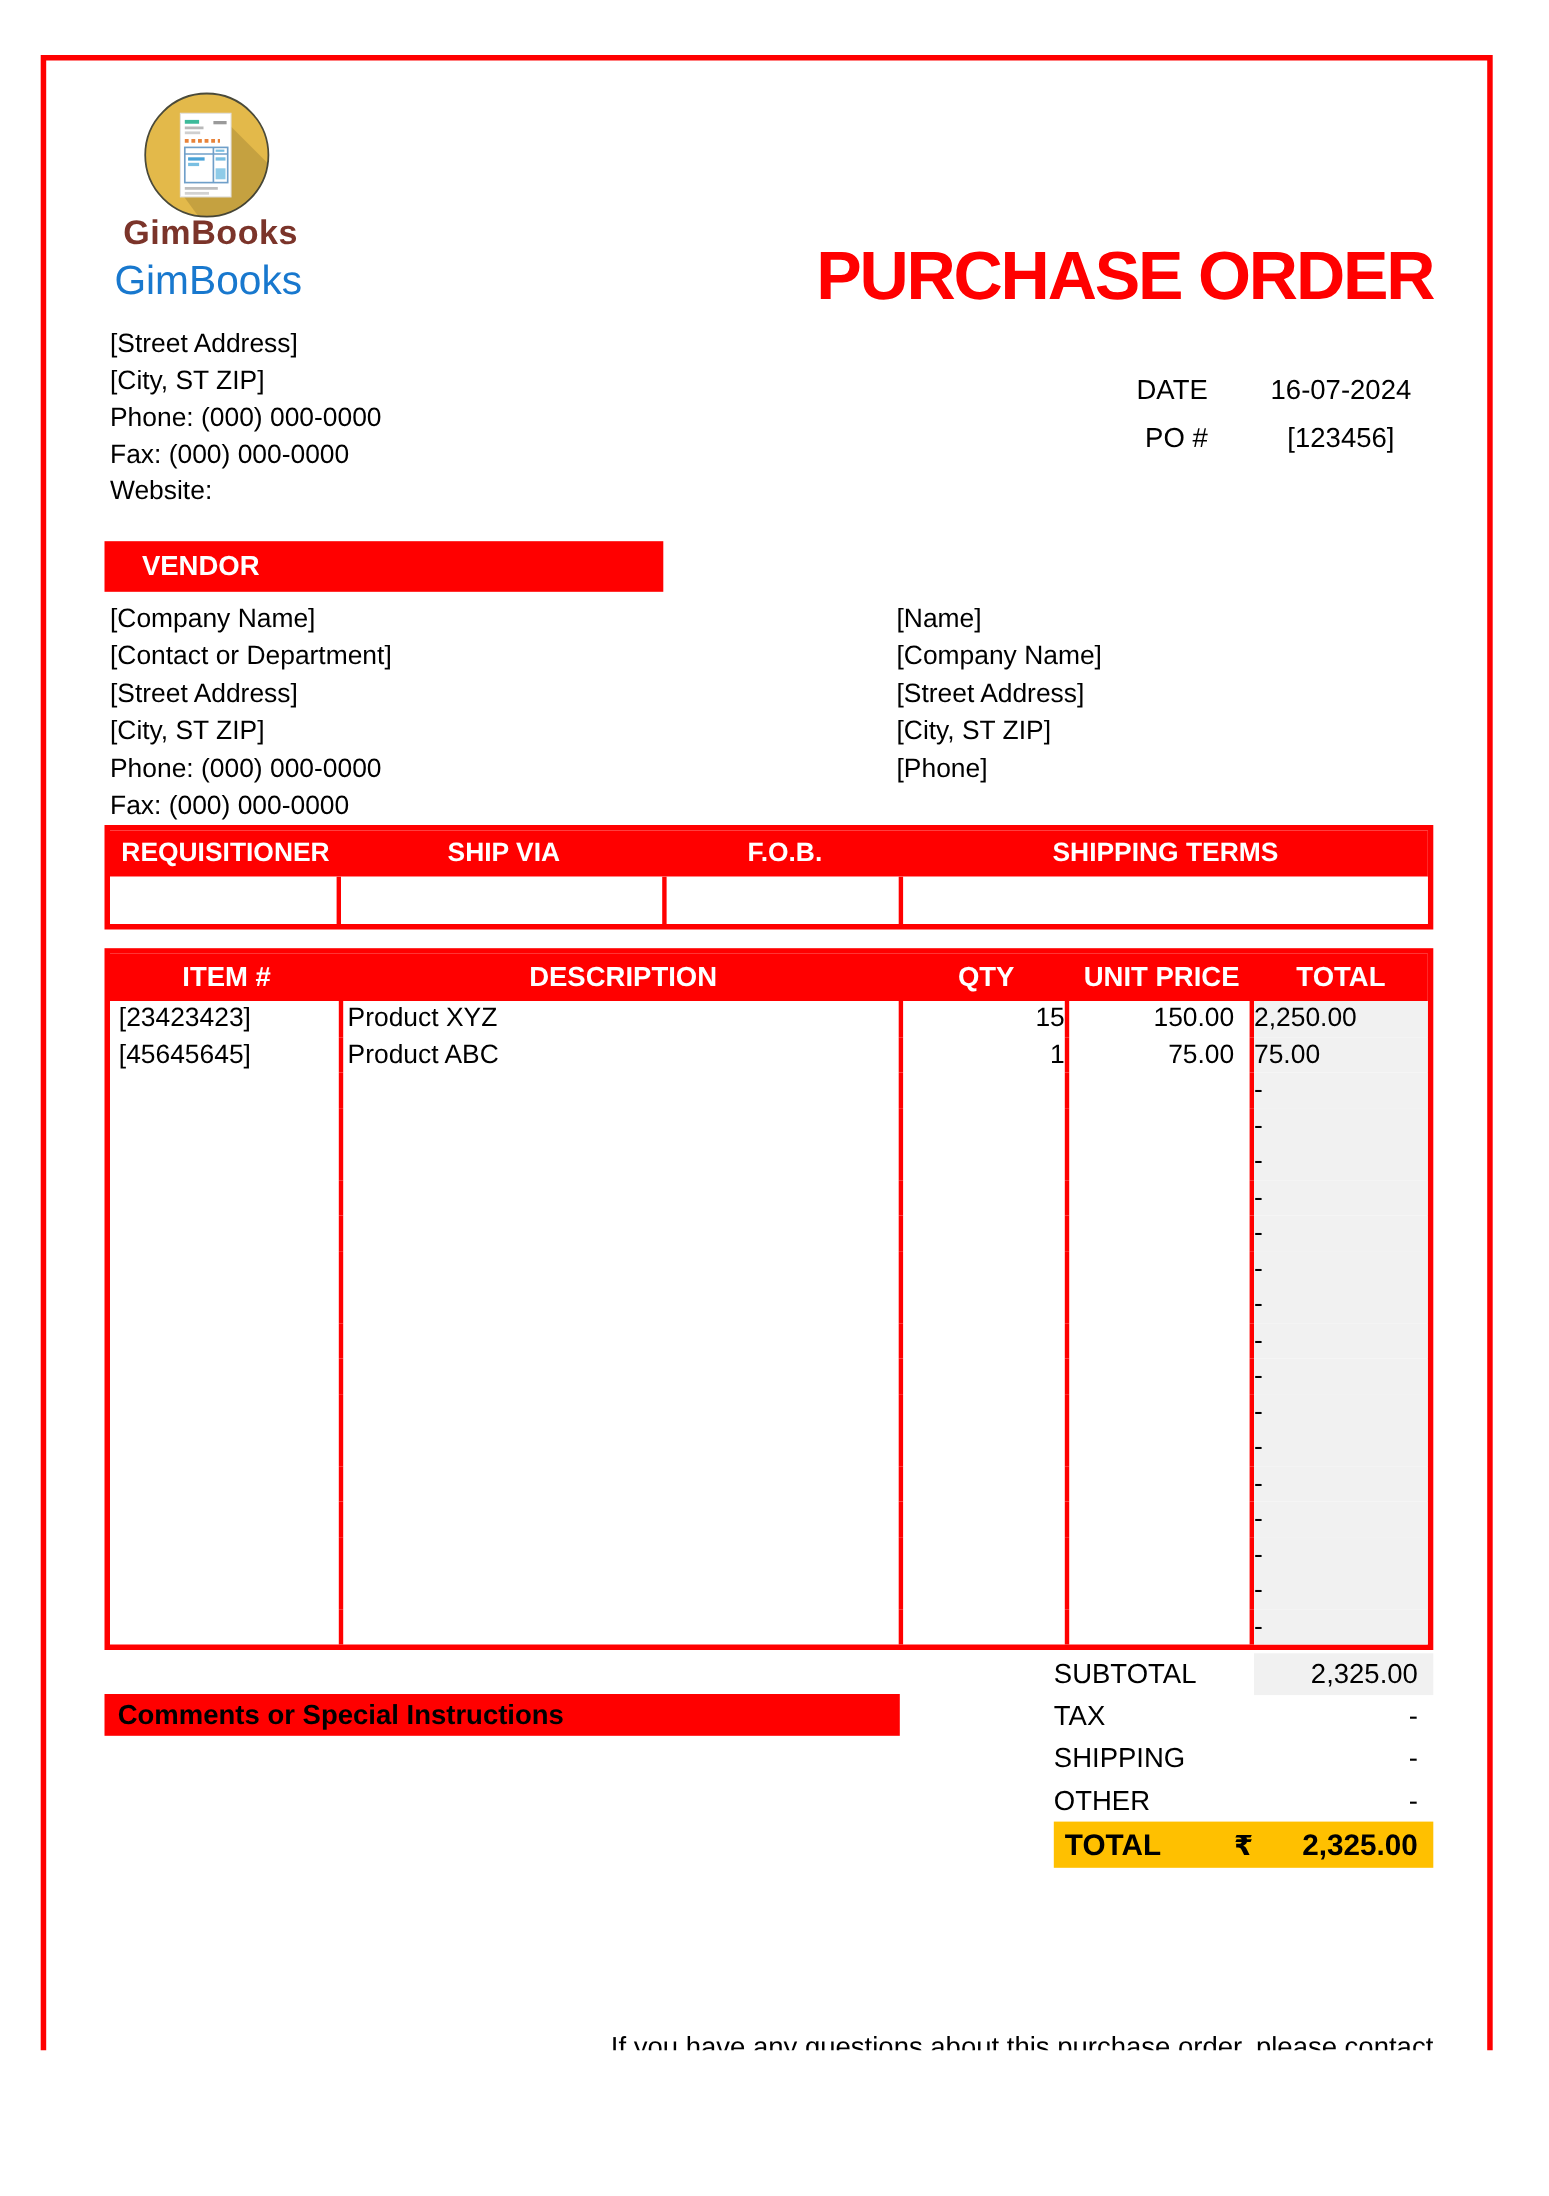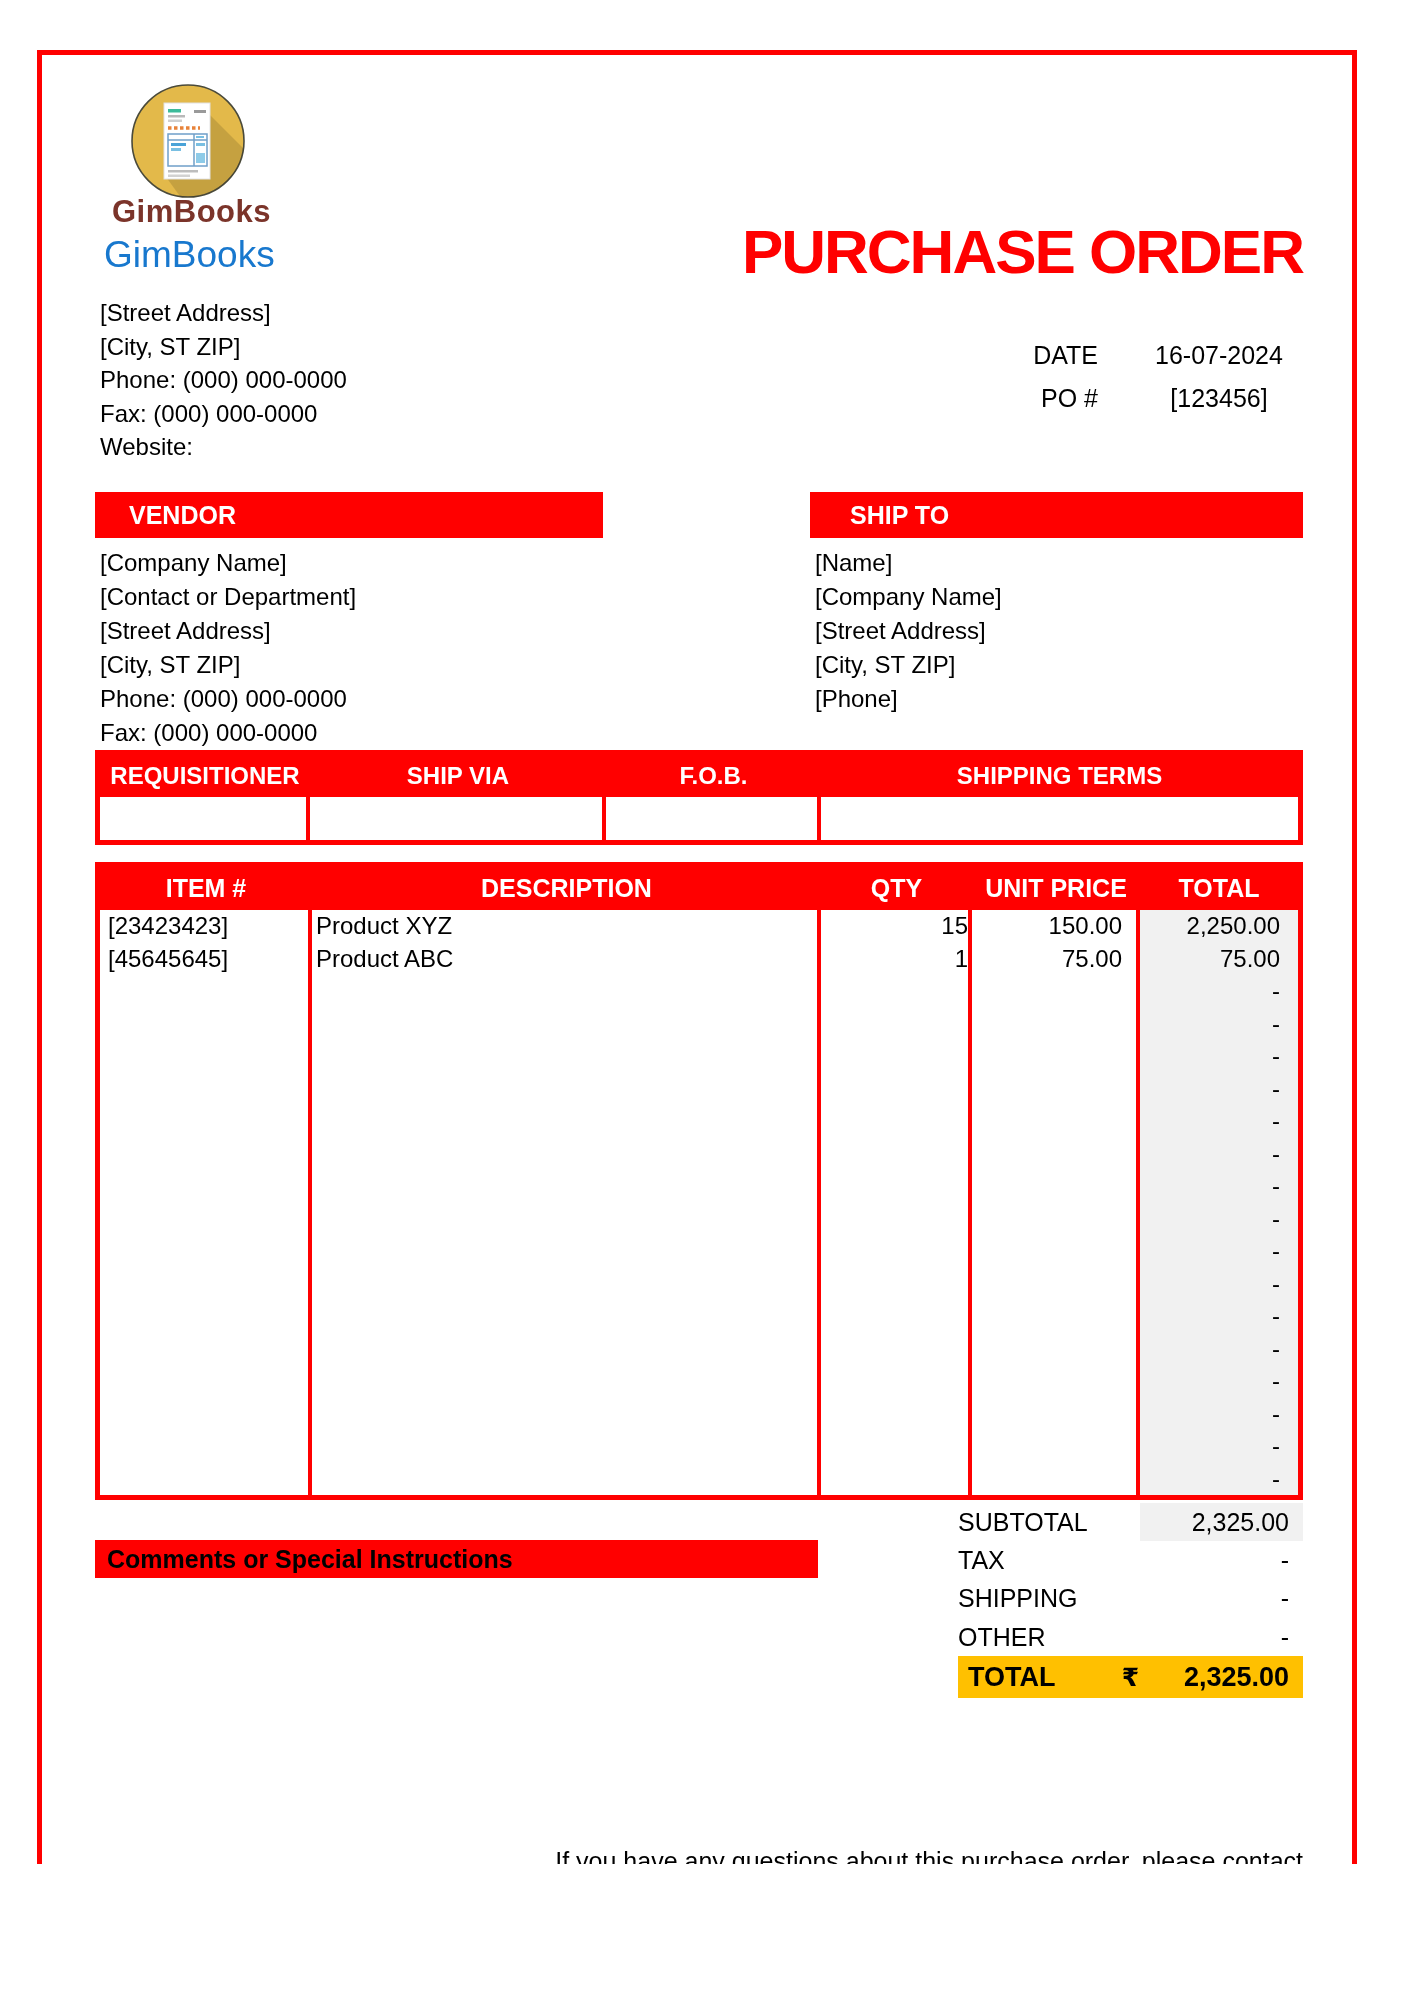--- a/index.html
+++ b/index.html
@@ -47,21 +47,21 @@
   
   .items-table{position:absolute;left:95px;top:862px;width:1208px;border:5px solid var(--red);background:#fff;}
   .itable-head{display:grid;grid-template-columns:212px 509px 151px 168px 1fr;height:43px;background:var(--red);}
   .itable-head span{color:#fff;font-weight:bold;font-size:25px;text-align:center;line-height:43px;}
   .irow{display:grid;grid-template-columns:212px 509px 151px 168px 1fr;height:32.5px;font-size:24px;line-height:32.5px;}
   .irow span{border-right:4px solid var(--red);overflow:hidden;white-space:nowrap;}
   .irow span:nth-child(1){padding-left:8px;}
   .irow span:nth-child(2){padding-left:4px;}
   .irow span:nth-child(3){text-align:right;}
   .irow span:nth-child(4){text-align:right;padding-right:14px;}
-  .irow span:nth-child(5){text-align:right;padding-right:18px;background:var(--shade);border-right:none;}
+  .irow span:nth-child(5){padding-right:18px;background:var(--shade);border-right:none;}
 
   
   .summary{position:absolute;left:958px;top:1503px;width:345px;}
   .sum-row{display:flex;height:38.3px;align-items:center;font-size:25px;}
   .sum-label{width:182px;}
   .sum-value{width:163px;text-align:right;padding-right:14px;height:100%;display:flex;align-items:center;justify-content:flex-end;}
   .sum-value.shaded{background:var(--shade);}
   .total-bar{position:absolute;left:958px;top:1656px;width:345px;height:42px;background:var(--amber);display:flex;align-items:center;font-weight:bold;font-size:27px;}
   .total-label{padding-left:10px;}
   .total-currency{margin-left:auto;width:45px;text-align:center;font-family:"DejaVu Sans",sans-serif;font-size:25px;}
@@ -128,23 +128,20 @@
   <div class="addr-line">[Street Address]</div>
       <div class="addr-line">[City, ST  ZIP]</div>
       <div class="addr-line">Phone: (000) 000-0000</div>
       <div class="addr-line">Fax: (000) 000-0000</div>
       <div class="addr-line">Website:</div>
     </div>
 
   <div class="bar vendor-bar">
     <span>VENDOR</span>
   </div>
-  <div class="bar shipto-bar">
-    <span>SHIP TO</span>
-  </div>
   <div class="addr-block vendor-lines">
 
   <div>[Company Name]</div>
       <div>[Contact or Department]</div>
       <div>[Street Address]</div>
       <div>[City, ST  ZIP]</div>
       <div>Phone: (000) 000-0000</div>
       <div>Fax: (000) 000-0000</div>
     </div>
   <div class="addr-block shipto-lines">

